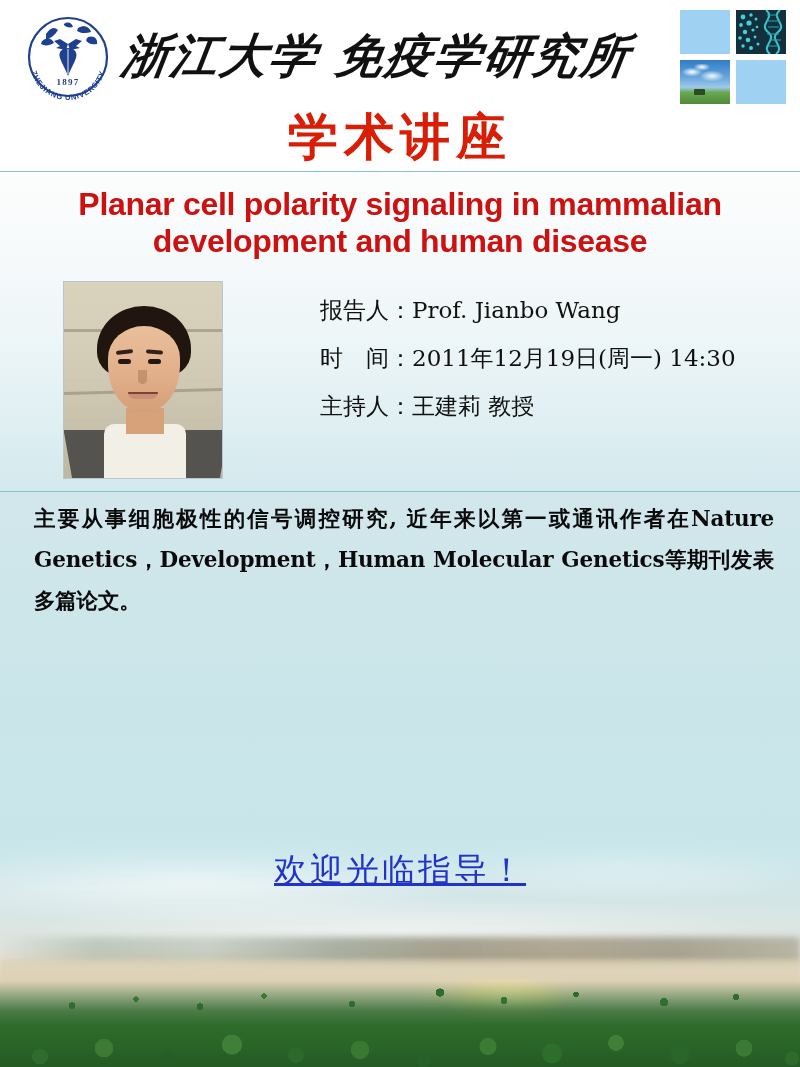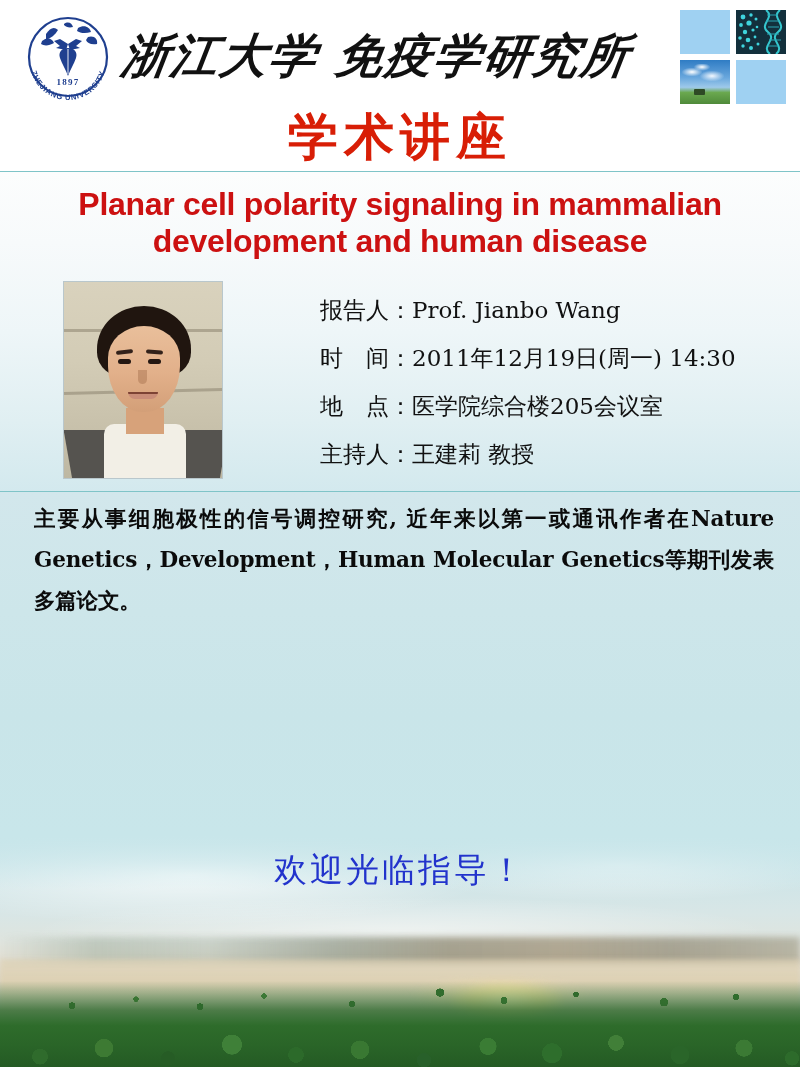--- a/index.html
+++ b/index.html
@@ -373,20 +373,21 @@
   .welcome {
     position: absolute;
     left: 0; top: 848px;
     width: 800px;
     text-align: center;
     font-family: "DejaVu Serif", serif;
     font-size: 33px;
     font-weight: 400;
     color: #2233cc;
     letter-spacing: 3px;
+    text-decoration: underline;
   }
 </style>
 </head>
 <body>
 
 <div class="poster">
 
   <div class="bg-upper"></div>
   <div class="bg-mid"></div>
   <div class="bg-bio"></div>
@@ -486,23 +487,20 @@
   </div>
 
   <div class="info">
     <div class="info-row">
       <span class="info-label">报告人：</span><span class="info-value">Prof. Jianbo Wang</span>
     </div>
     <div class="info-row">
       <span class="info-label">时　间：</span><span class="info-value">2011年12月19日(周一) 14:30</span>
     </div>
     <div class="info-row">
-      <span class="info-label">地　点：</span><span class="info-value">医学院综合楼205会议室</span>
-    </div>
-    <div class="info-row">
       <span class="info-label">主持人：</span><span class="info-value">王建莉 教授</span>
     </div>
   </div>
 
   <div class="divider divider-mid"></div>
 
   <div class="bio">
     <div class="bio-p">主要从事细胞极性的信号调控研究, 近年来以第一或通讯作者在Nature Genetics，Development，Human Molecular Genetics等期刊发表多篇论文。</div>
   </div>
 

